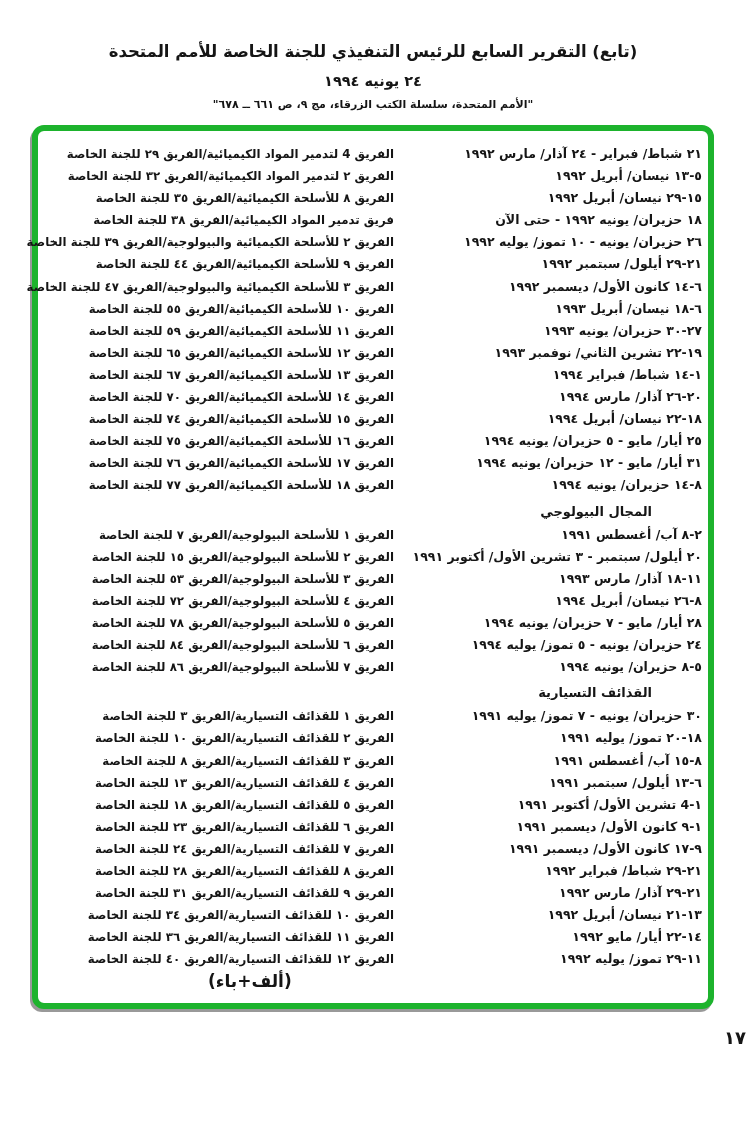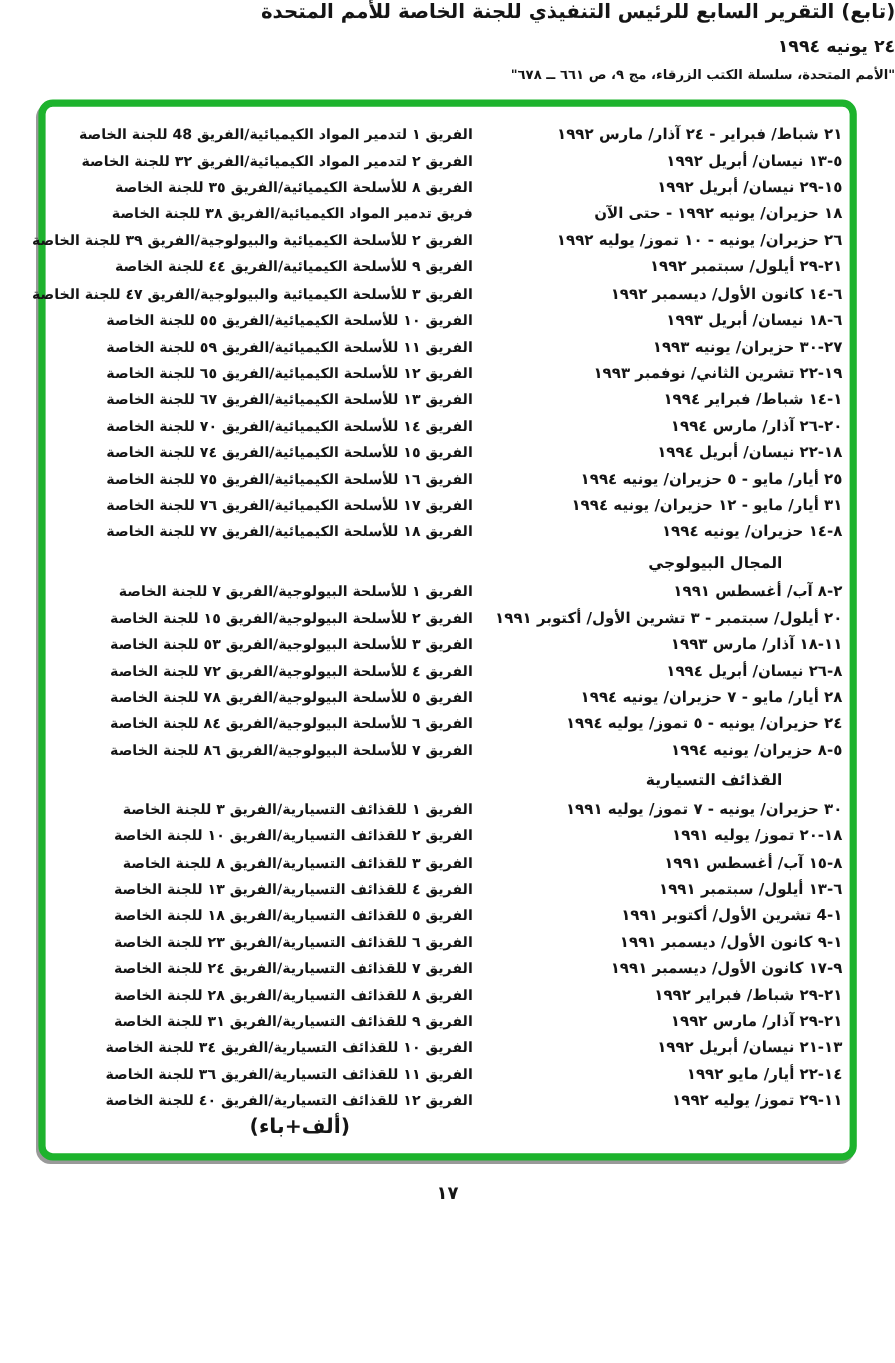--- a/index.html
+++ b/index.html
@@ -14,21 +14,22 @@
     color: #151515;
     overflow: hidden;
   }
   .page {
     width: 746px;
     height: 1136px;
     direction: rtl;
     position: relative;
   }
   .doc-header {
-    text-align: right;
+    text-align: center;
+    padding-top: 42px;
   }
   .doc-title {
     font-size: 16.5px;
     font-weight: bold;
     letter-spacing: 0;
   }
   .doc-date {
     font-size: 14.5px;
     font-weight: bold;
     margin-top: 12px;
@@ -85,42 +86,42 @@
     font-weight: bold;
     white-space: nowrap;
   }
   .team-note {
     text-align: left;
     padding-left: 160px;
     font-size: 17px;
     font-weight: bold;
   }
   .page-number {
-    text-align: center;
+    text-align: right;
     margin-top: 18px;
-    font-size: 15px;
+    font-size: 18px;
     font-weight: bold;
   }
 </style>
 </head>
 <body>
 
 <div class="page">
 
   <div class="doc-header">
     <div class="doc-title">(تابع) التقرير السابع للرئيس التنفيذي للجنة الخاصة للأمم المتحدة</div>
     <div class="doc-date">٢٤ يونيه ١٩٩٤</div>
     <div class="doc-citation">"الأمم المتحدة، سلسلة الكتب الزرقاء، مج ٩، ص ٦٦١ ــ ٦٧٨"</div>
   </div>
 
   <div class="green-box" style="border-color: rgb(29, 179, 45);">
     <div>
         <div class="row">
           <div class="cell-date">٢١ شباط/ فبراير - ٢٤ آذار/ مارس ١٩٩٢</div>
-          <div class="cell-team">الفريق ١ لتدمير المواد الكيميائية/الفريق 48 للجنة الخاصة</div>
+          <div class="cell-team">الفريق 4 لتدمير المواد الكيميائية/الفريق ٢٩ للجنة الخاصة</div>
         </div>
         <div class="row">
           <div class="cell-date">٥-١٣ نيسان/ أبريل ١٩٩٢</div>
           <div class="cell-team">الفريق ٢ لتدمير المواد الكيميائية/الفريق ٣٢ للجنة الخاصة</div>
         </div>
         <div class="row">
           <div class="cell-date">١٥-٢٩ نيسان/ أبريل ١٩٩٢</div>
           <div class="cell-team">الفريق ٨ للأسلحة الكيميائية/الفريق ٣٥ للجنة الخاصة</div>
         </div>
         <div class="row">

